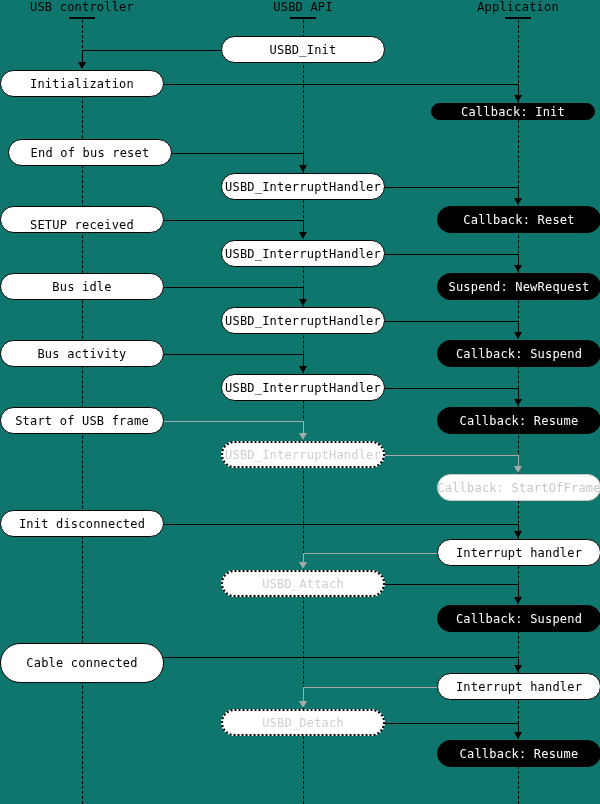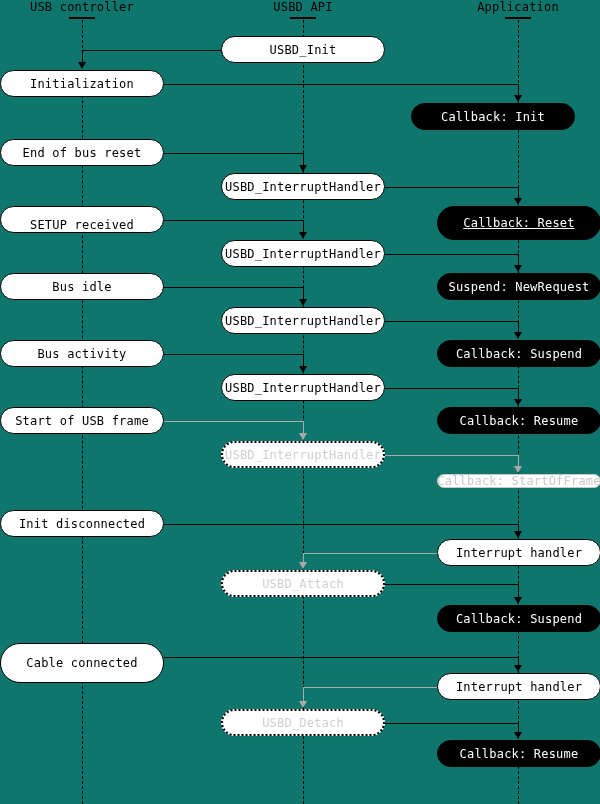--- a/index.html
+++ b/index.html
@@ -173,33 +173,33 @@
       <div class="vline" style="left: 518px; top: 722.5px; height: 9.5px;"></div>
       <div class="arrowhead" style="left: 518px; top: 732px;"></div>
     </div>
   <div id="nodes">
       <div class="node solid" style="left: 221px; top: 36px; width: 164px; height: 27px;">
         <span>USBD_Init</span>
       </div>
       <div class="node solid" style="left: 0px; top: 70px; width: 164px; height: 27px;">
         <span>Initialization</span>
       </div>
-      <div class="node filled" style="left: 411px; top: 103px; width: 164px; height: 27px; text-align: right;">
+      <div class="node filled" style="left: 431px; top: 103px; width: 164px; height: 17px; text-align: right;">
         <span>Callback: Init</span>
       </div>
-      <div class="node solid" style="left: 0px; top: 139px; width: 164px; height: 27px;">
+      <div class="node solid" style="left: 8px; top: 139px; width: 164px; height: 27px;">
         <span>End of bus reset</span>
       </div>
       <div class="node solid" style="left: 221px; top: 173px; width: 164px; height: 27px;">
         <span>USBD_InterruptHandler</span>
       </div>
       <div class="node solid" style="left: 0px; top: 206px; width: 164px; height: 27px; align-items: flex-end;">
         <span>SETUP received</span>
       </div>
-      <div class="node filled" style="left: 437px; top: 206px; width: 164px; height: 34px; text-decoration: underline;">
+      <div class="node filled" style="left: 437px; top: 206px; width: 164px; height: 27px;">
         <span>Callback: Reset</span>
       </div>
       <div class="node solid" style="left: 221px; top: 240px; width: 164px; height: 27px;">
         <span>USBD_InterruptHandler</span>
       </div>
       <div class="node solid" style="left: 0px; top: 273px; width: 164px; height: 27px;">
         <span>Bus idle</span>
       </div>
       <div class="node filled" style="left: 437px; top: 273px; width: 164px; height: 27px;">
         <span>Suspend: NewRequest</span>
@@ -218,21 +218,21 @@
       </div>
       <div class="node solid" style="left: 0px; top: 407px; width: 164px; height: 27px;">
         <span>Start of USB frame</span>
       </div>
       <div class="node filled" style="left: 437px; top: 407px; width: 164px; height: 27px;">
         <span>Callback: Resume</span>
       </div>
       <div class="node dotted" style="left: 221px; top: 441px; width: 164px; height: 27px;">
         <span>USBD_InterruptHandler</span>
       </div>
-      <div class="node ghost" style="left: 437px; top: 474px; width: 164px; height: 14px;">
+      <div class="node ghost" style="left: 437px; top: 474px; width: 164px; height: 27px;">
         <span>Callback: StartOfFrame</span>
       </div>
       <div class="node solid" style="left: 0px; top: 510px; width: 164px; height: 27px;">
         <span>Init disconnected</span>
       </div>
       <div class="node solid" style="left: 437px; top: 539px; width: 164px; height: 27px;">
         <span>Interrupt handler</span>
       </div>
       <div class="node dotted" style="left: 221px; top: 570px; width: 164px; height: 27px;">
         <span>USBD_Attach</span>

